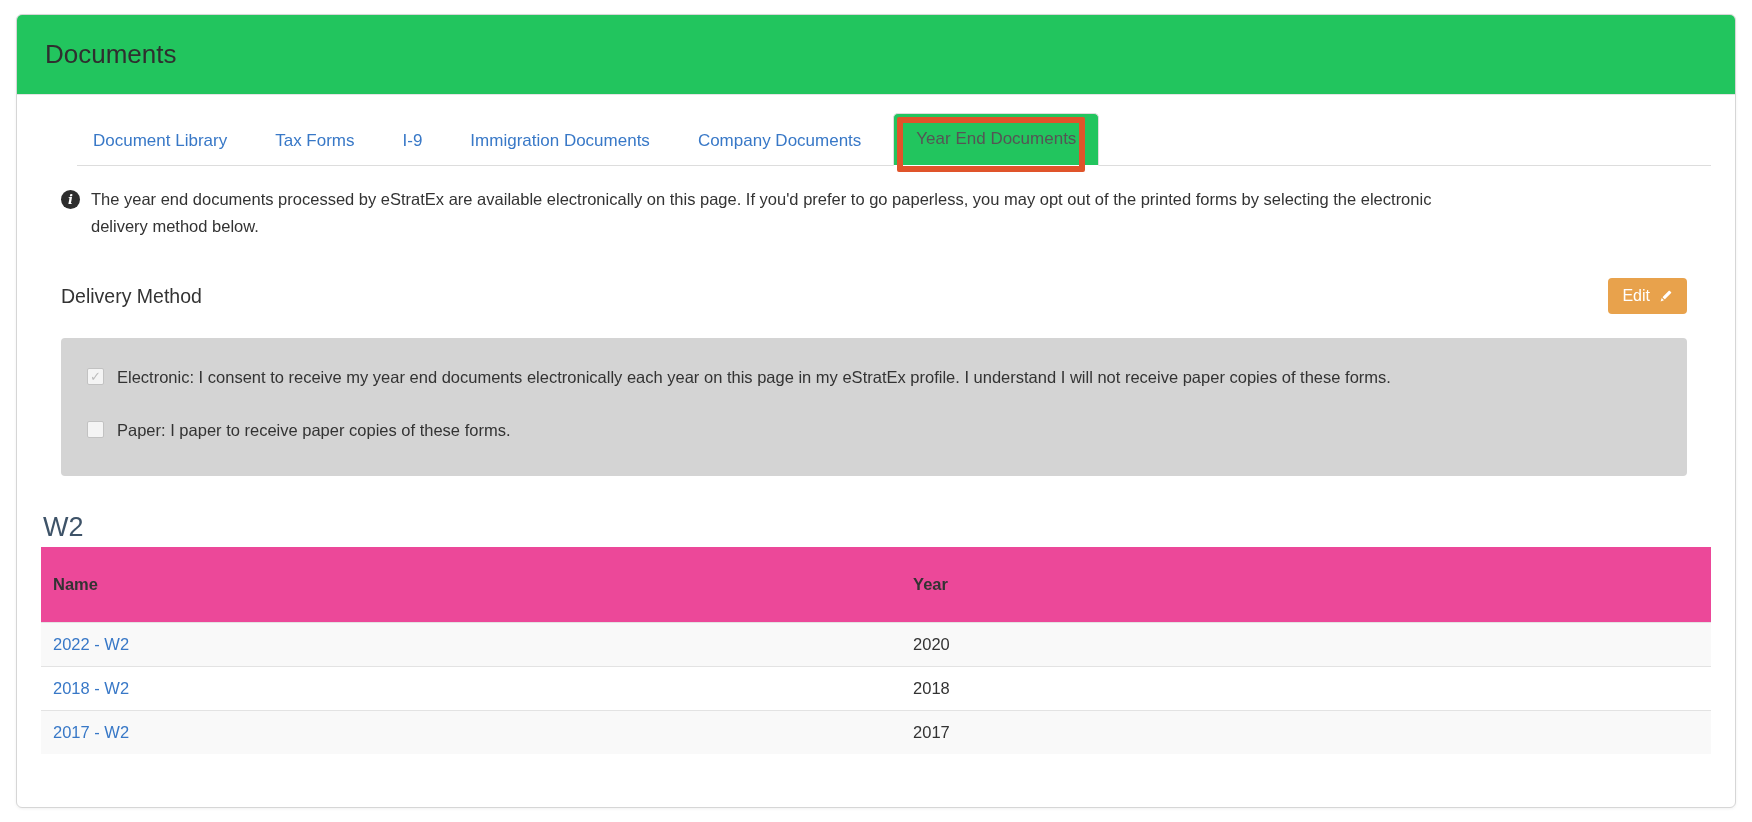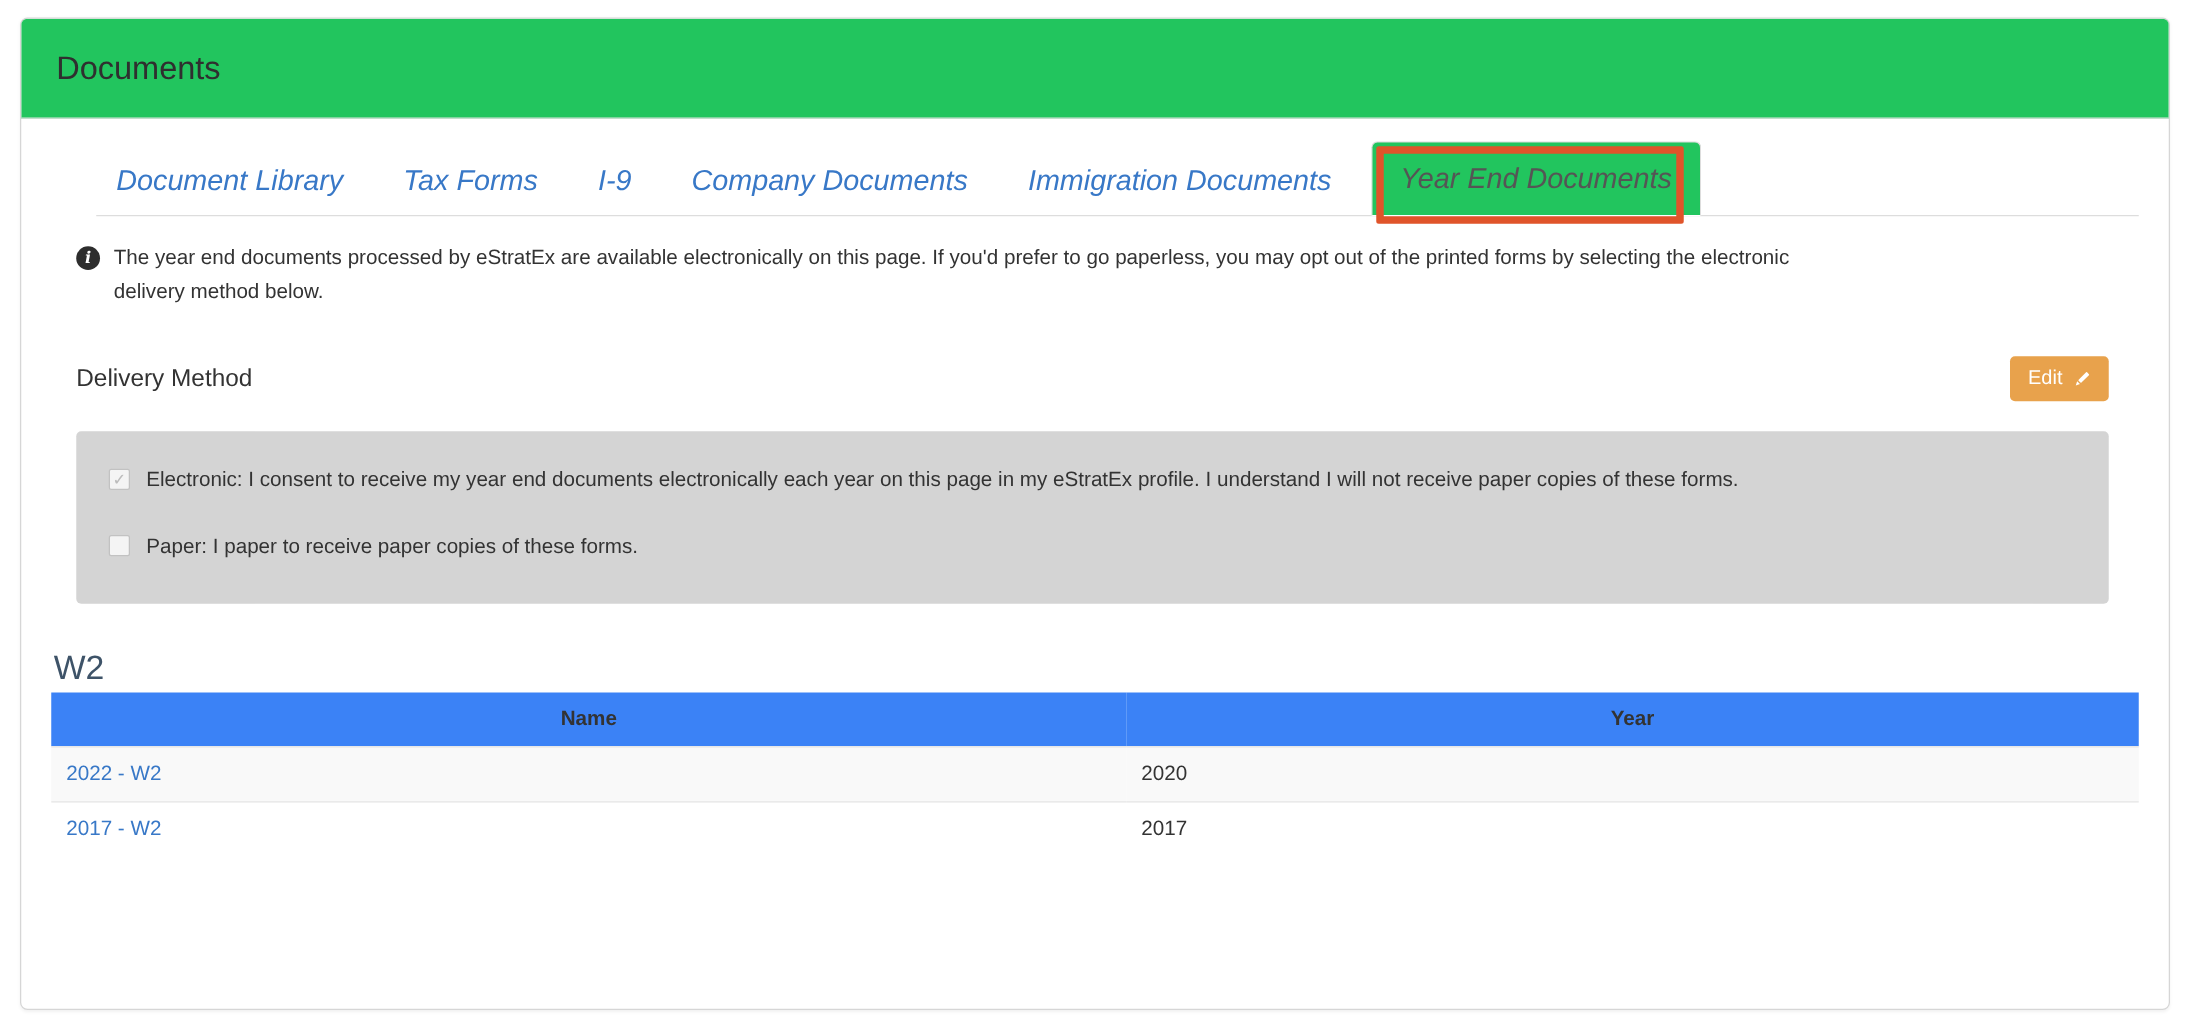--- a/index.html
+++ b/index.html
@@ -32,25 +32,24 @@
   
   .nav-tabs {
     display: flex;
     align-items: flex-end;
     margin: 18px 0 0 36px;
     border-bottom: 1px solid #ddd;
   }
   .tab {
     padding: 14px 16px;
     margin-right: 16px;
-    font-size: 23px;
+    font-size: 17px;
     color: #3878c7;
     cursor: pointer;
     white-space: nowrap;
-    font-style: italic;
   }
   .tab.active {
     position: relative;
     color: #555;
     background: #22c55e;
     border: 1px solid #ddd;
     border-bottom-color: #fff;
     border-radius: 5px 5px 0 0;
     margin-bottom: -1px;
     padding: 15px 22px 16px;
@@ -138,25 +137,25 @@
     font-size: 27px;
     font-weight: normal;
     color: #3e5368;
   }
   table.w2-table {
     width: 100%;
     border-collapse: collapse;
     font-size: 16.5px;
   }
   .w2-table th {
-    background: #3b82f6;
-    text-align: center;
+    background: #ec4899;
+    text-align: left;
     font-weight: bold;
     color: #333;
-    padding: 12px 12px;
+    padding: 28px 12px;
   }
   .w2-table th.col-name { width: 51.5%; }
   .w2-table td {
     padding: 12px 12px;
     border-top: 1px solid #e3e3e3;
   }
   .w2-table tbody tr:nth-child(odd) { background: #f9f9f9; }
   .w2-table tbody tr:nth-child(even) { background: #fff; }
   .doc-link { color: #3878c7; cursor: pointer; text-decoration: none; }
 </style>
@@ -165,22 +164,22 @@
 
 <div class="panel">
   <div class="panel-heading">Documents</div>
 
   <div class="panel-body">
 
     <div class="nav-tabs">
       <div class="tab">Document Library</div>
       <div class="tab">Tax Forms</div>
       <div class="tab">I-9</div>
+      <div class="tab">Immigration Documents</div>
       <div class="tab">Company Documents</div>
-      <div class="tab">Immigration Documents</div>
       <div class="tab active">
         <span>Year End Documents</span>
         <span class="orange-rect"></span>
       </div>
     </div>
 
     <div class="info-row">
       <span class="info-icon">i</span>
       <div class="info-text">The year end documents processed by eStratEx are available electronically on this page. If you'd prefer to go paperless, you may opt out of the printed forms by selecting the electronic delivery method below.</div>
     </div>
@@ -221,20 +220,24 @@
           <th class="col-name">Name</th>
           <th class="col-year">Year</th>
         </tr>
       </thead>
       <tbody>
         <tr>
           <td><a class="doc-link">2022 - W2</a></td>
           <td>2020</td>
         </tr>
         <tr>
+          <td><a class="doc-link">2018 - W2</a></td>
+          <td>2018</td>
+        </tr>
+        <tr>
           <td><a class="doc-link">2017 - W2</a></td>
           <td>2017</td>
         </tr>
       </tbody>
     </table>
 
   </div>
 </div>
 
 </body></html>

